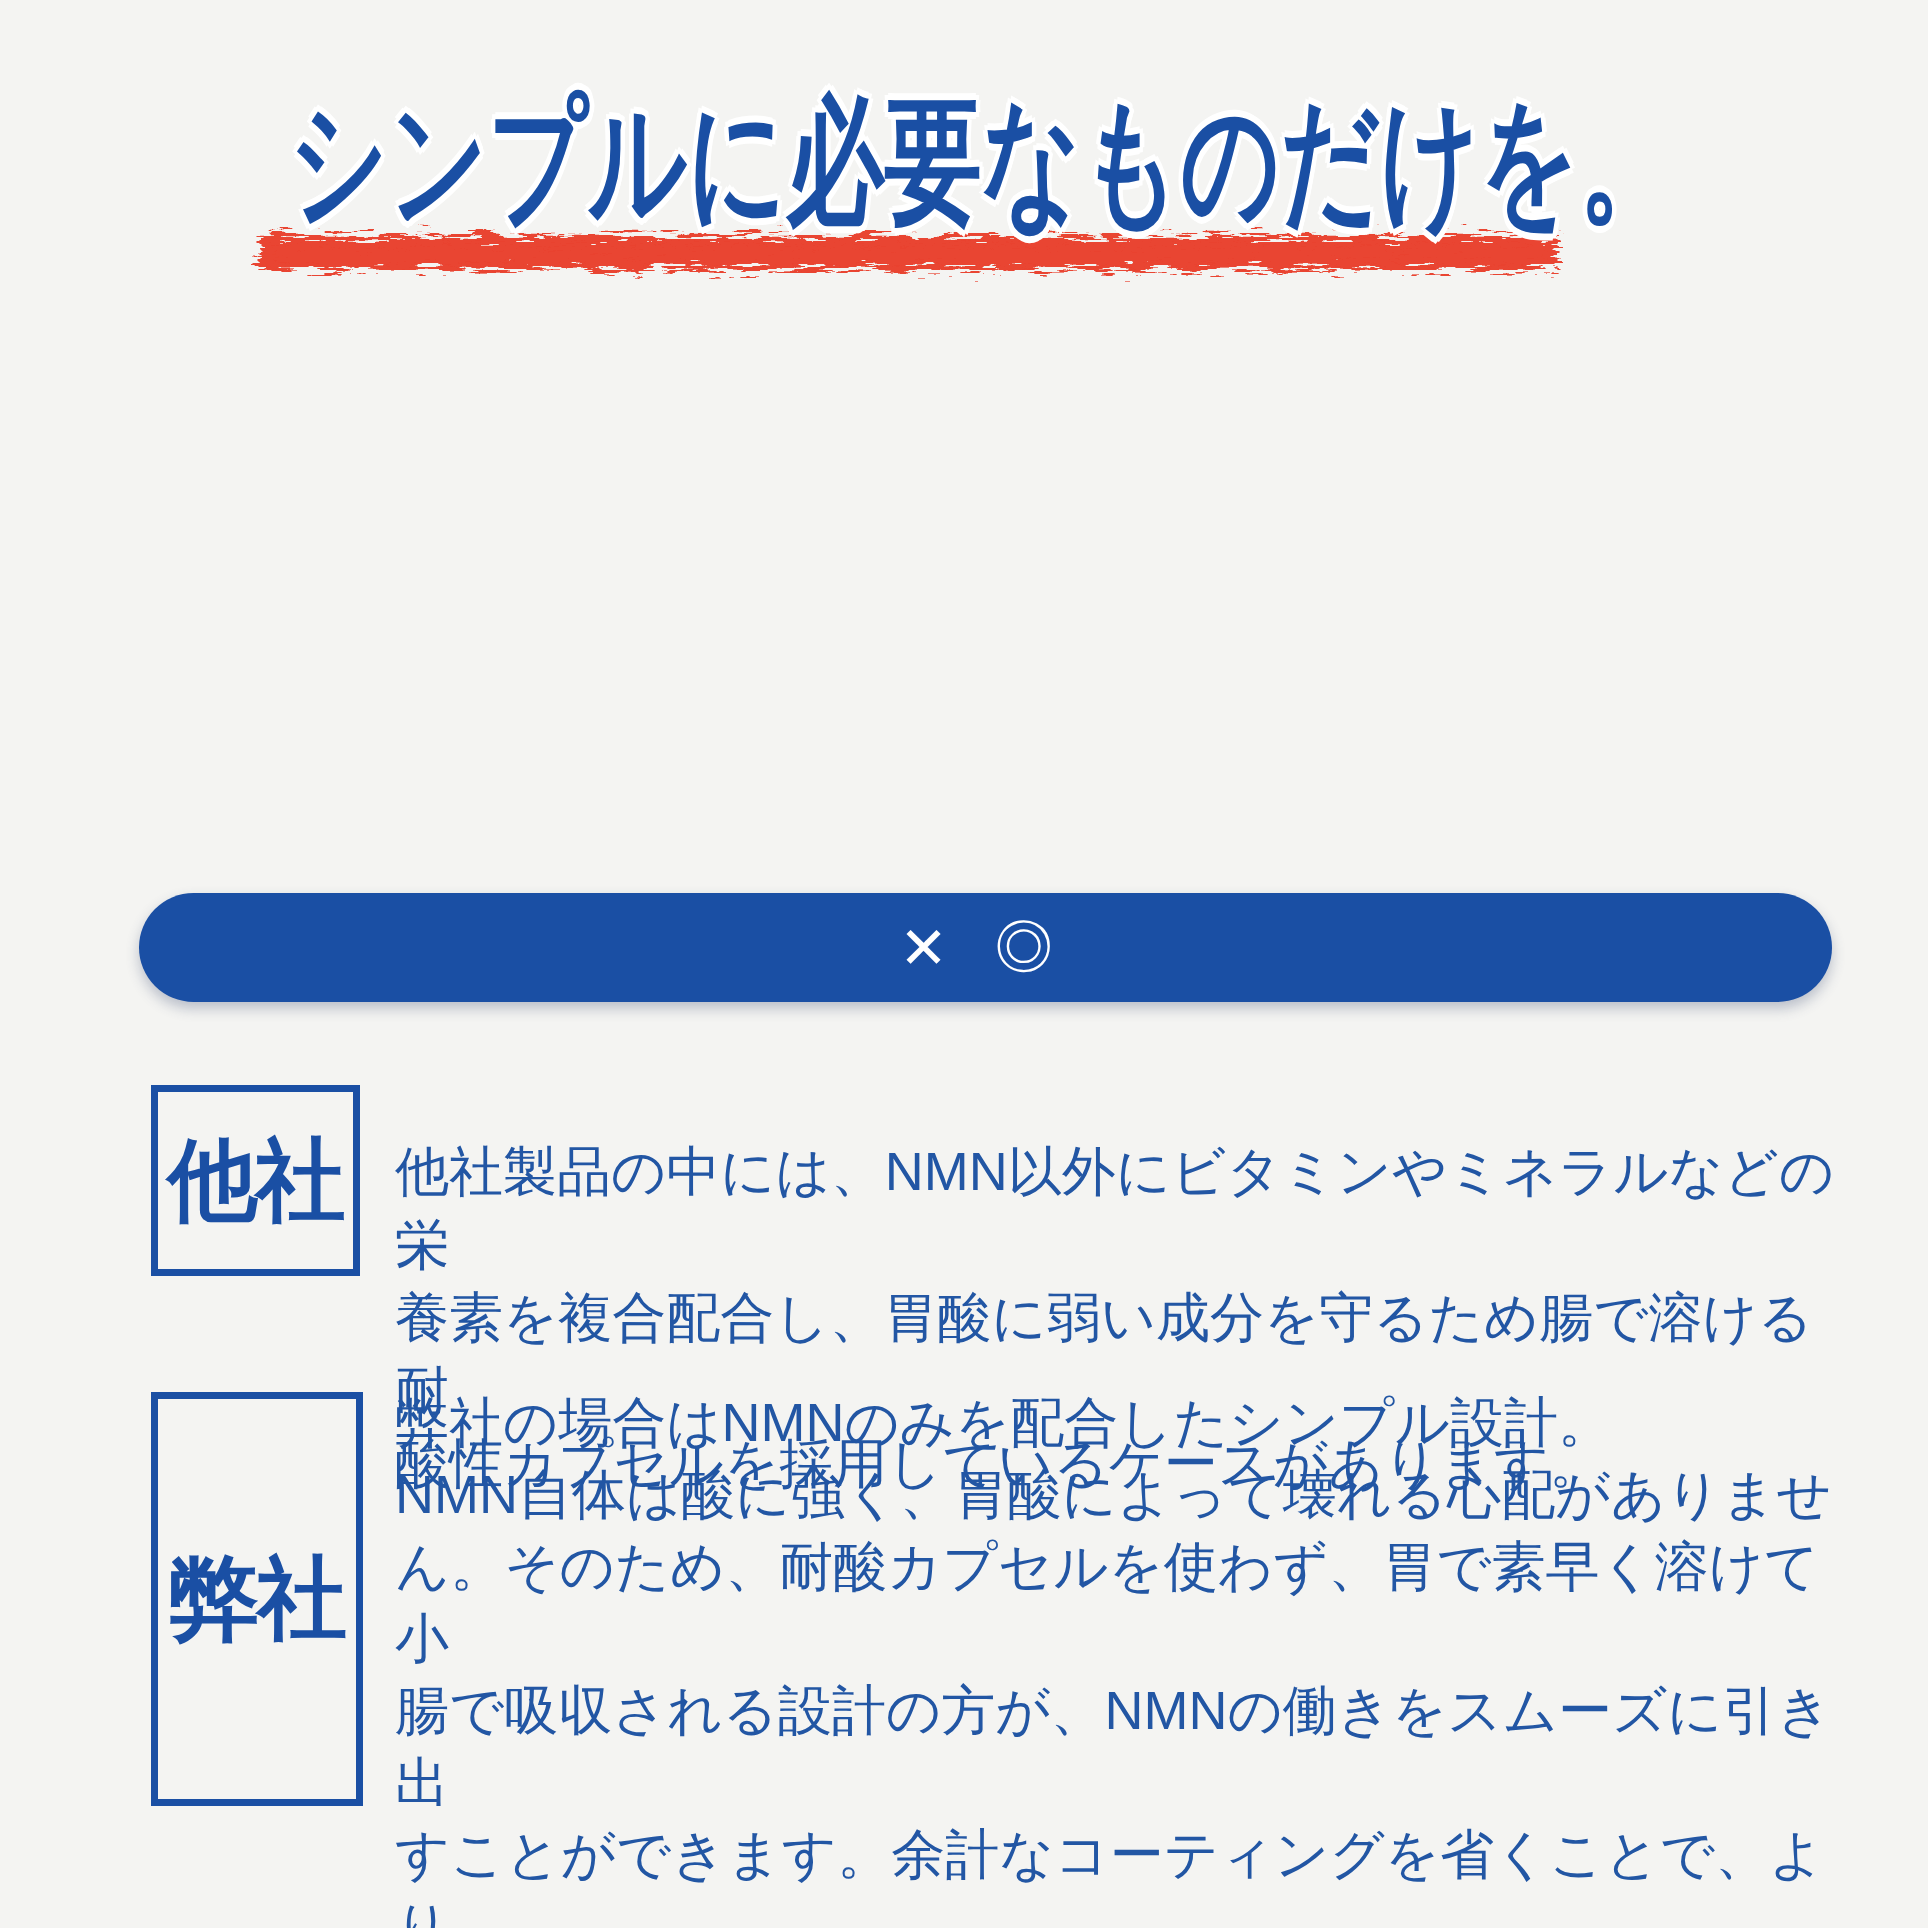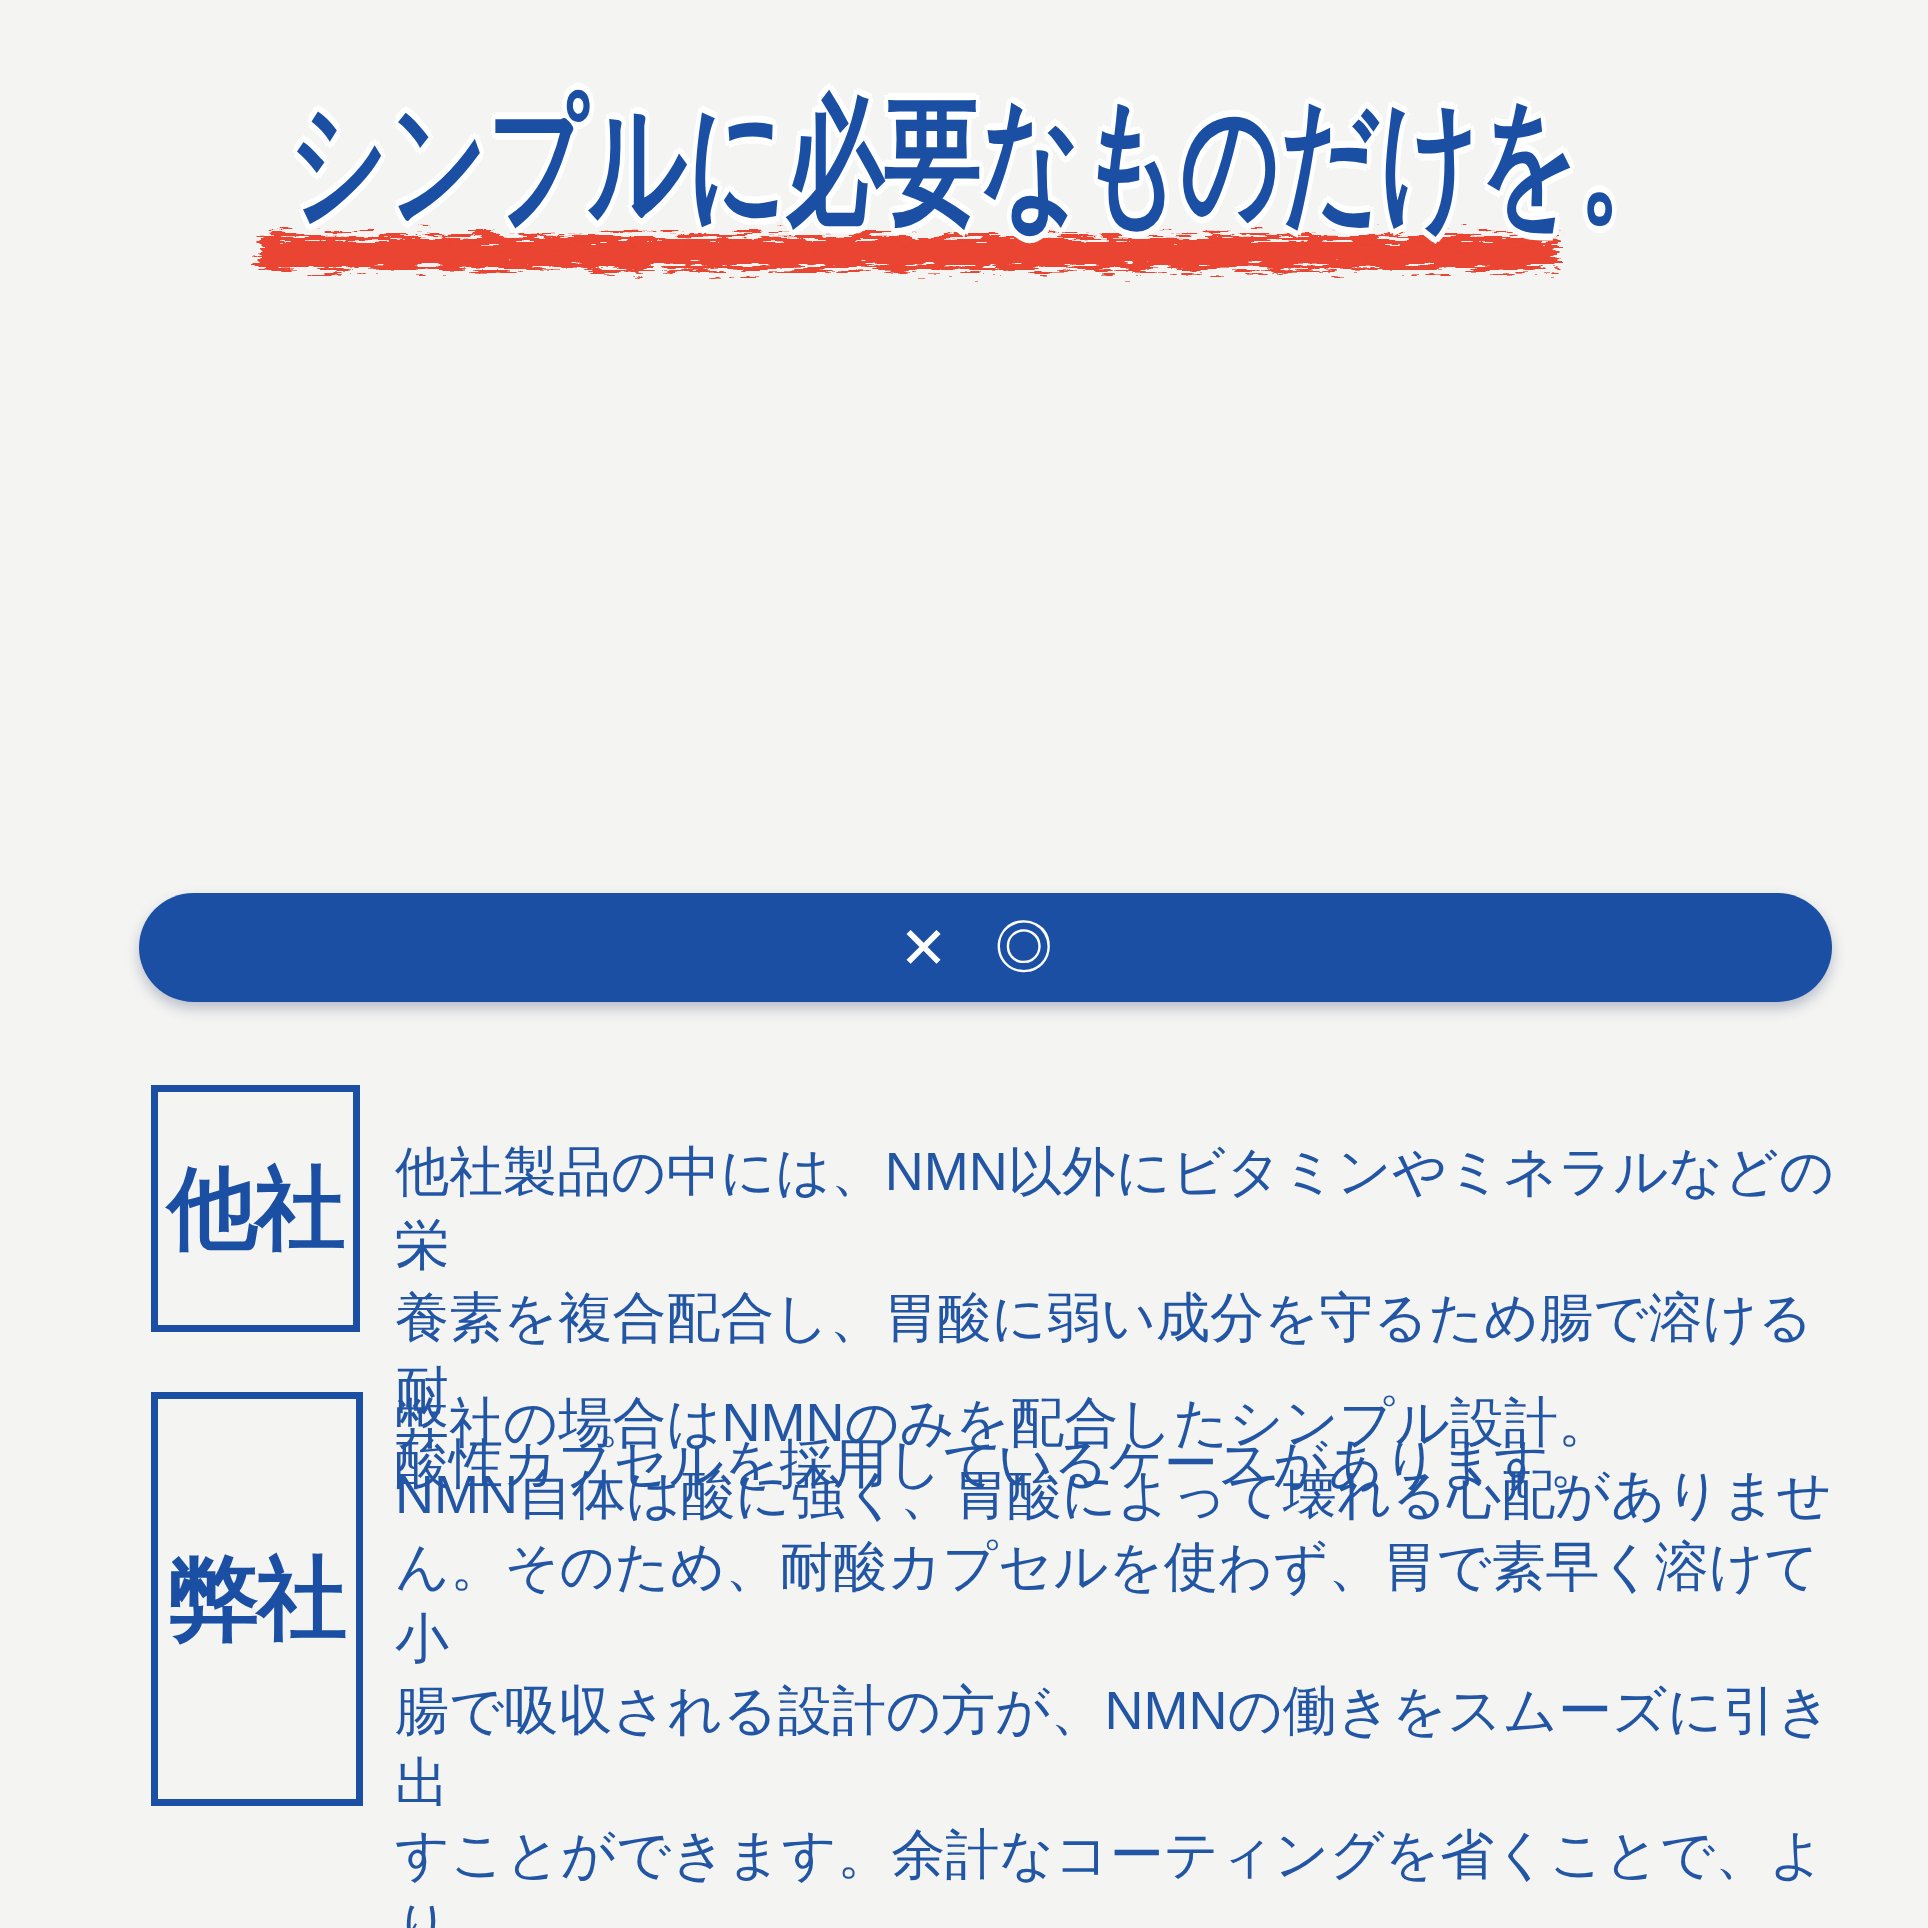--- a/index.html
+++ b/index.html
@@ -69,21 +69,21 @@
   }
 
   
   .label-box{
     position:absolute;box-sizing:border-box;
     border:7.5px solid #1a4fa4;
     display:flex;align-items:center;justify-content:center;
     color:#1a4fa4;font-weight:700;font-size:90px;letter-spacing:-1.9px;
     background:transparent;
   }
-  .label-box.other{left:151px;top:1085px;width:209px;height:247px;}
+  .label-box.other{left:151px;top:1085px;width:209px;height:191px;}
   .label-box.ours {left:151px;top:1392px;width:212px;height:414px;}
 
   .compare-body{
     position:absolute;margin:0;
     left:395px;width:1441px;
     font-size:54px;line-height:73px;
     color:#2256a4;
     white-space:pre-line;
   }
   .compare-body.other{top:1135px;}

